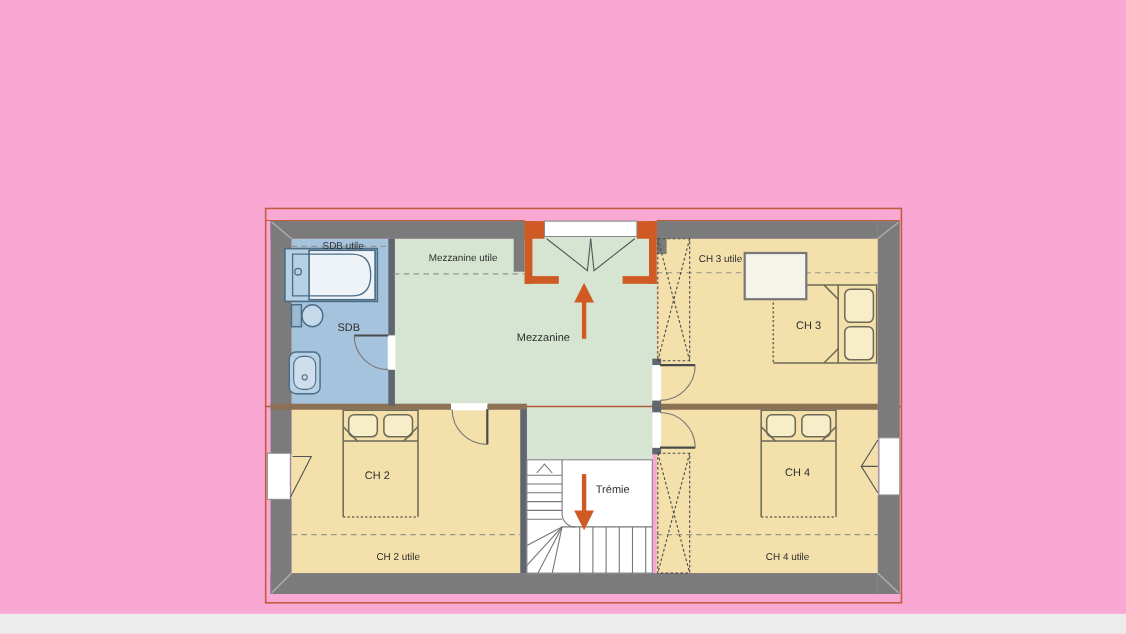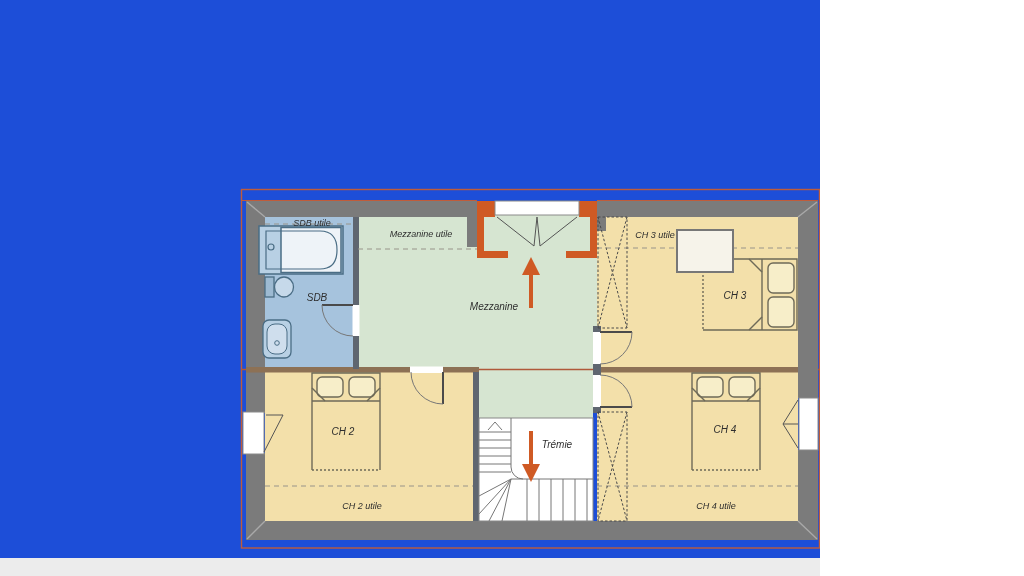--- a/index.html
+++ b/index.html
@@ -1,17 +1,17 @@
 <!DOCTYPE html>
 <html><head>
 <meta charset="utf-8">
 <style>
   html,body{margin:0;padding:0;background:#ffffff;}
-  .stage{position:relative;width:820px;height:576px;background:#1d4ed8;overflow:hidden;
-         font-family:"Liberation Sans",sans-serif;font-style:italic;}
+  .stage{position:relative;width:1024px;height:576px;background:#f9a8d4;overflow:hidden;
+         font-family:"Liberation Sans",sans-serif;}
   .page-edge{position:absolute;left:0;bottom:0;width:1024px;height:18px;background:#ececec;}
   svg text{font-family:"Liberation Sans",sans-serif;fill:#2e2e2e;}
   .room-name{font-size:10px;}
   .utile-name{font-size:9px;}
 </style>
 </head>
 <body>
 
 <div class="stage">
 

